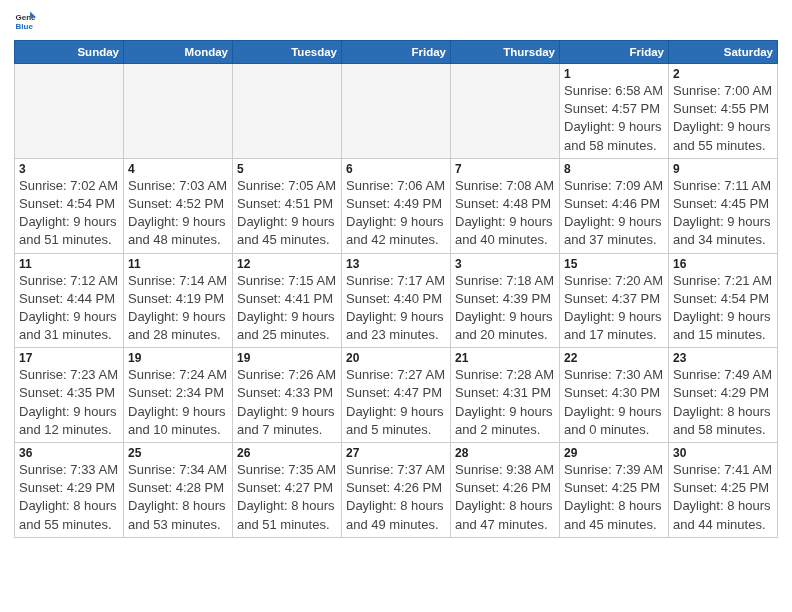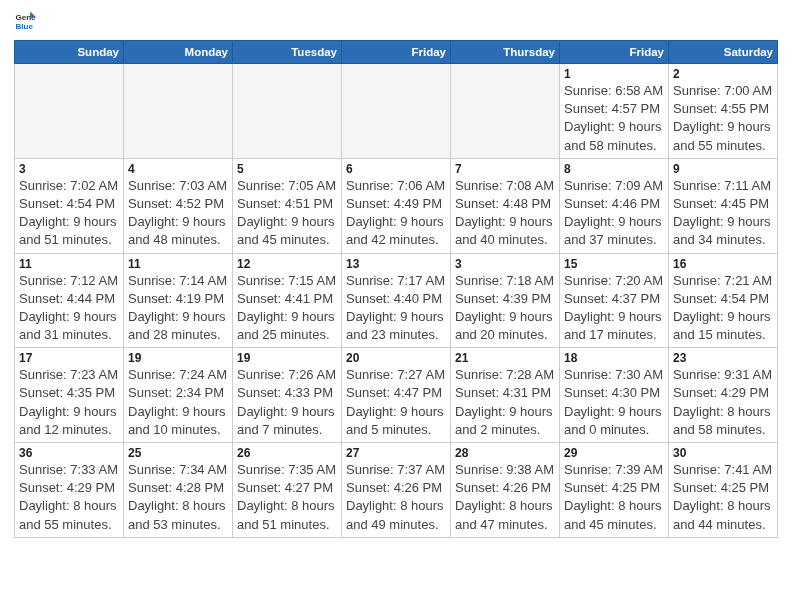--- a/index.html
+++ b/index.html
@@ -252,28 +252,28 @@
 Sunset: 4:47 PM
 Daylight: 9 hours and 5 minutes.</div>
           </td>
           <td>
             <div class="day-number">21</div>
             <div class="day-info">Sunrise: 7:28 AM
 Sunset: 4:31 PM
 Daylight: 9 hours and 2 minutes.</div>
           </td>
           <td>
-            <div class="day-number">18</div>
+            <div class="day-number">22</div>
             <div class="day-info">Sunrise: 7:30 AM
 Sunset: 4:30 PM
 Daylight: 9 hours and 0 minutes.</div>
           </td>
           <td>
             <div class="day-number">23</div>
-            <div class="day-info">Sunrise: 9:31 AM
+            <div class="day-info">Sunrise: 7:49 AM
 Sunset: 4:29 PM
 Daylight: 8 hours and 58 minutes.</div>
           </td>
         </tr>
         <tr>
           <td>
             <div class="day-number">36</div>
             <div class="day-info">Sunrise: 7:33 AM
 Sunset: 4:29 PM
 Daylight: 8 hours and 55 minutes.</div>

